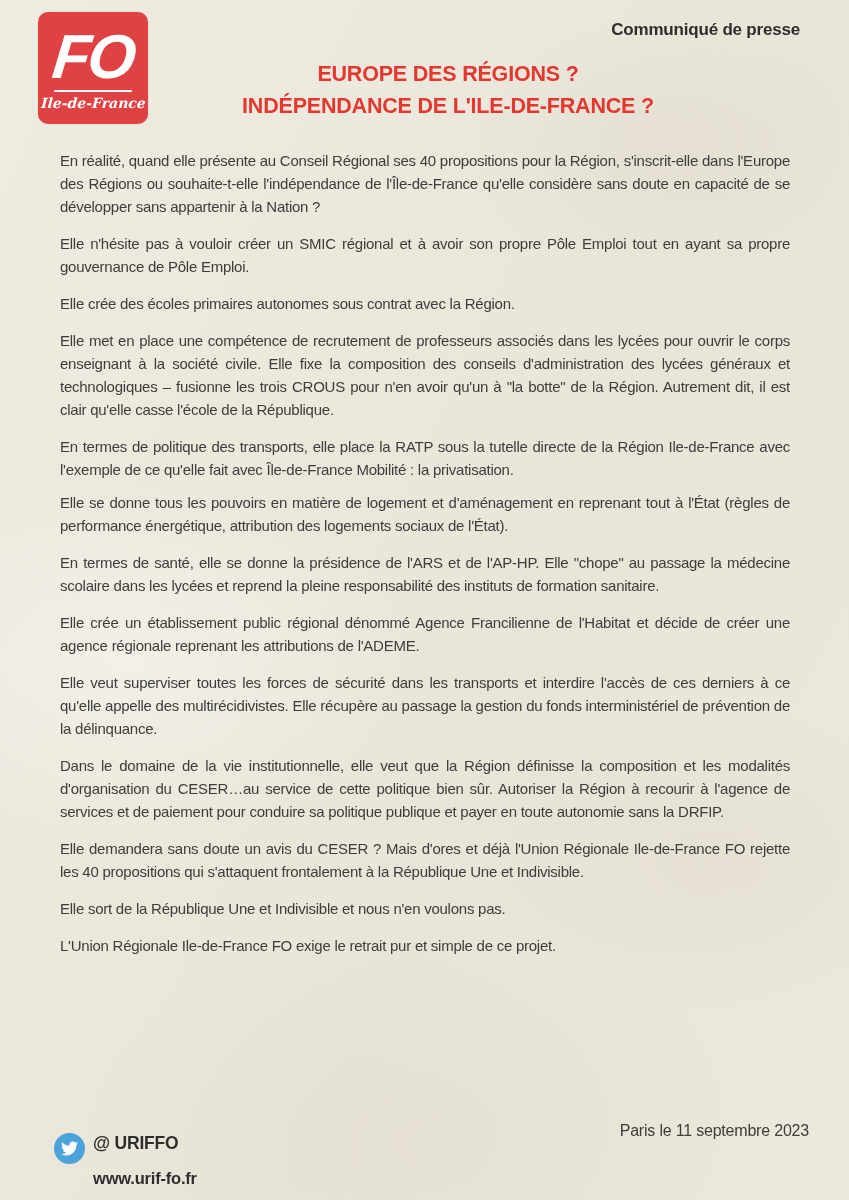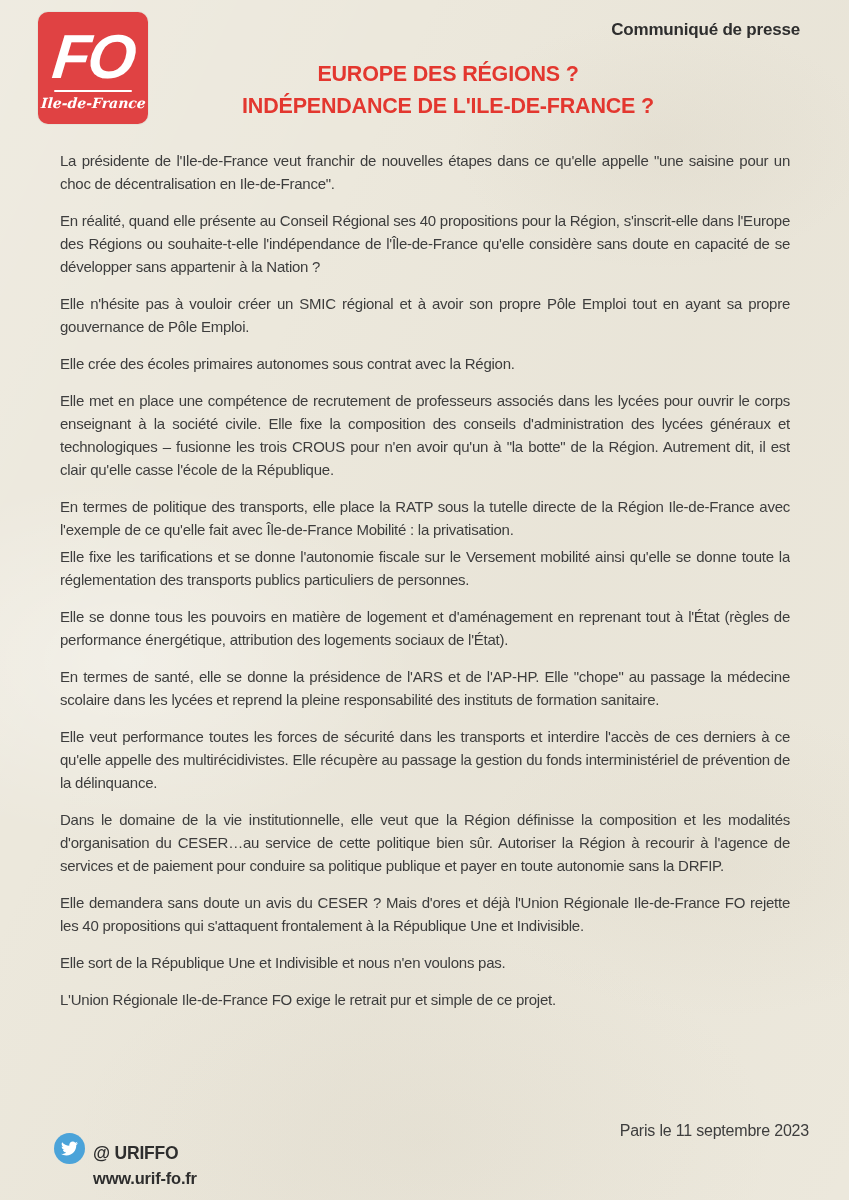--- a/index.html
+++ b/index.html
@@ -63,29 +63,29 @@
     letter-spacing:-0.2px;
   }
   .body{
     position:absolute; top:149px; left:60px; width:730px; height:960px;
     font-size:15px; line-height:23px;
     letter-spacing:-0.25px;
     text-align:justify;
     overflow:hidden;
   }
   .para{ margin:0 0 14px 0; }
-  .para.tight{ margin-bottom:4px; }
+  .para.tight{ margin-bottom:10px; }
   .date-line{
     position:absolute; top:1122px; right:40px;
     font-size:16px; letter-spacing:-0.2px;
   }
   .footer{
     position:absolute; left:54px; top:1133px;
   }
-  .tw-row{ display:flex; align-items:flex-end; gap:8px; }
+  .tw-row{ display:flex; align-items:flex-start; gap:8px; }
   .tw-circle{
     width:31px; height:31px; border-radius:50%;
     background:var(--twitter-blue,#4ba3d9);
     display:flex; align-items:center; justify-content:center;
     flex:0 0 auto;
   }
   .tw-circle svg{ width:17px; height:17px; fill:#fff; }
   .handle{ font-size:17.5px; font-weight:bold; color:#2e2e2e; letter-spacing:-0.2px; }
   .website{
     font-size:16.5px; font-weight:bold; color:#2e2e2e;
@@ -104,30 +104,29 @@
   </div>
 
   <div class="press-label">Communiqué de presse</div>
 
   <div class="title">
     <div>EUROPE DES RÉGIONS ?</div>
     <div>INDÉPENDANCE DE L'ILE-DE-FRANCE ?</div>
   </div>
 
   <div class="body">
-      <p class="para">La présidente de l'Ile-de-France veut franchir de nouvelles étapes dans ce qu'elle appelle "une saisine pour un choc de décentralisation en Ile-de-France".</p>
       <p class="para">En réalité, quand elle présente au Conseil Régional ses 40 propositions pour la Région, s'inscrit-elle dans l'Europe des Régions ou souhaite-t-elle l'indépendance de l'Île-de-France qu'elle considère sans doute en capacité de se développer sans appartenir à la Nation ?</p>
       <p class="para">Elle n'hésite pas à vouloir créer un SMIC régional et à avoir son propre Pôle Emploi tout en ayant sa propre gouvernance de Pôle Emploi.</p>
       <p class="para">Elle crée des écoles primaires autonomes sous contrat avec la Région.</p>
       <p class="para">Elle met en place une compétence de recrutement de professeurs associés dans les lycées pour ouvrir le corps enseignant à la société civile. Elle fixe la composition des conseils d'administration des lycées généraux et technologiques – fusionne les trois CROUS pour n'en avoir qu'un à "la botte" de la Région. Autrement dit, il est clair qu'elle casse l'école de la République.</p>
       <p class="para tight">En termes de politique des transports, elle place la RATP sous la tutelle directe de la Région Ile-de-France avec l'exemple de ce qu'elle fait avec Île-de-France Mobilité : la privatisation.</p>
-      <p class="para">Elle fixe les tarifications et se donne l'autonomie fiscale sur le Versement mobilité ainsi qu'elle se donne toute la réglementation des transports publics particuliers de personnes.</p>
       <p class="para">Elle se donne tous les pouvoirs en matière de logement et d'aménagement en reprenant tout à l'État (règles de performance énergétique, attribution des logements sociaux de l'État).</p>
       <p class="para">En termes de santé, elle se donne la présidence de l'ARS et de l'AP-HP. Elle "chope" au passage la médecine scolaire dans les lycées et reprend la pleine responsabilité des instituts de formation sanitaire.</p>
-      <p class="para">Elle veut performance toutes les forces de sécurité dans les transports et interdire l'accès de ces derniers à ce qu'elle appelle des multirécidivistes. Elle récupère au passage la gestion du fonds interministériel de prévention de la délinquance.</p>
+      <p class="para">Elle crée un établissement public régional dénommé Agence Francilienne de l'Habitat et décide de créer une agence régionale reprenant les attributions de l'ADEME.</p>
+      <p class="para">Elle veut superviser toutes les forces de sécurité dans les transports et interdire l'accès de ces derniers à ce qu'elle appelle des multirécidivistes. Elle récupère au passage la gestion du fonds interministériel de prévention de la délinquance.</p>
       <p class="para">Dans le domaine de la vie institutionnelle, elle veut que la Région définisse la composition et les modalités d'organisation du CESER…au service de cette politique bien sûr. Autoriser la Région à recourir à l'agence de services et de paiement pour conduire sa politique publique et payer en toute autonomie sans la DRFIP.</p>
       <p class="para">Elle demandera sans doute un avis du CESER ? Mais d'ores et déjà l'Union Régionale Ile-de-France FO rejette les 40 propositions qui s'attaquent frontalement à la République Une et Indivisible.</p>
       <p class="para">Elle sort de la République Une et Indivisible et nous n'en voulons pas.</p>
       <p class="para">L'Union Régionale Ile-de-France FO exige le retrait pur et simple de ce projet.</p>
     </div>
 
   <div class="date-line">Paris le 11 septembre 2023</div>
 
   <div class="footer">
     <div class="tw-row">

